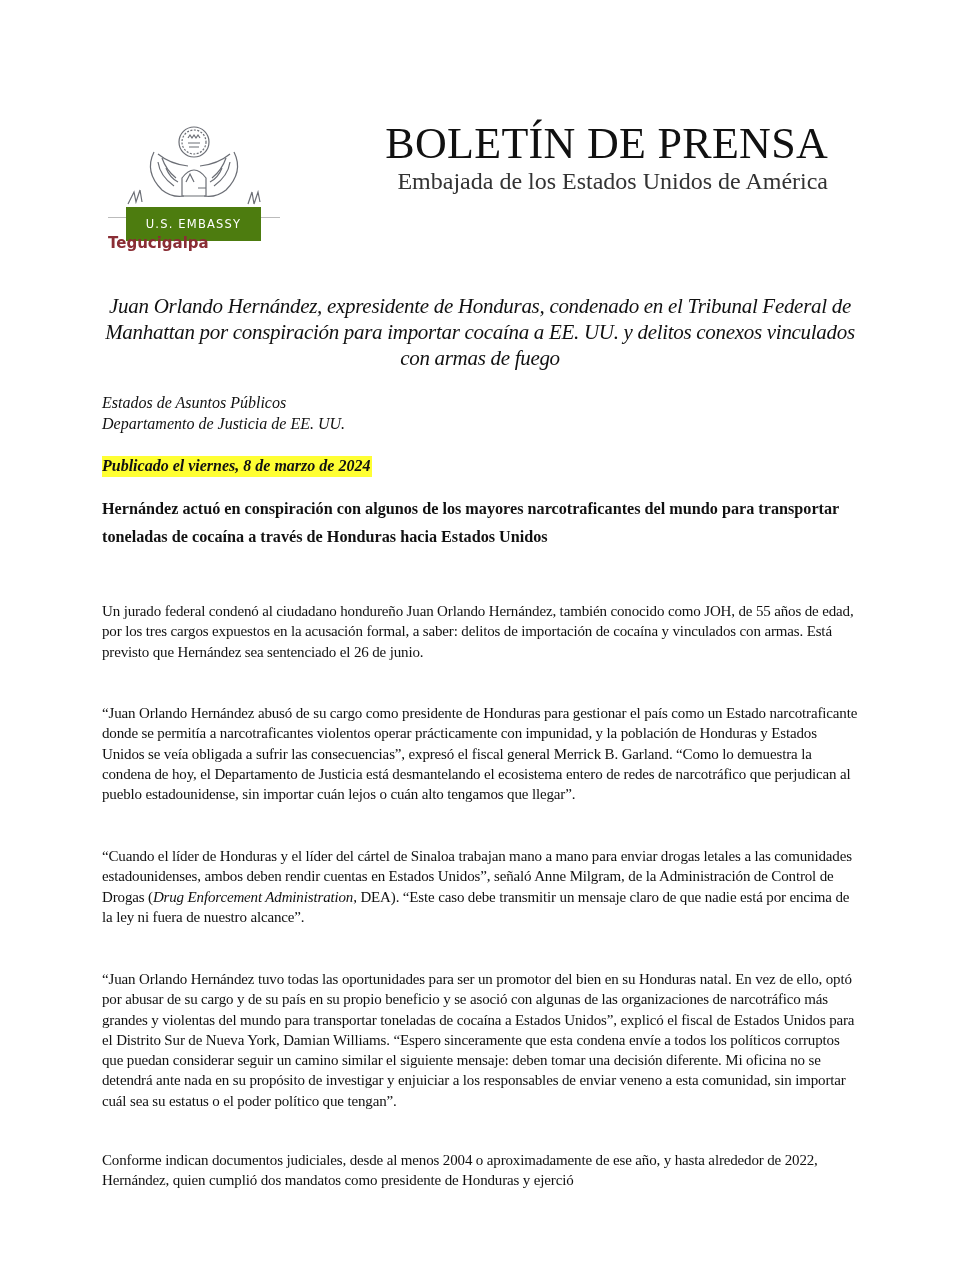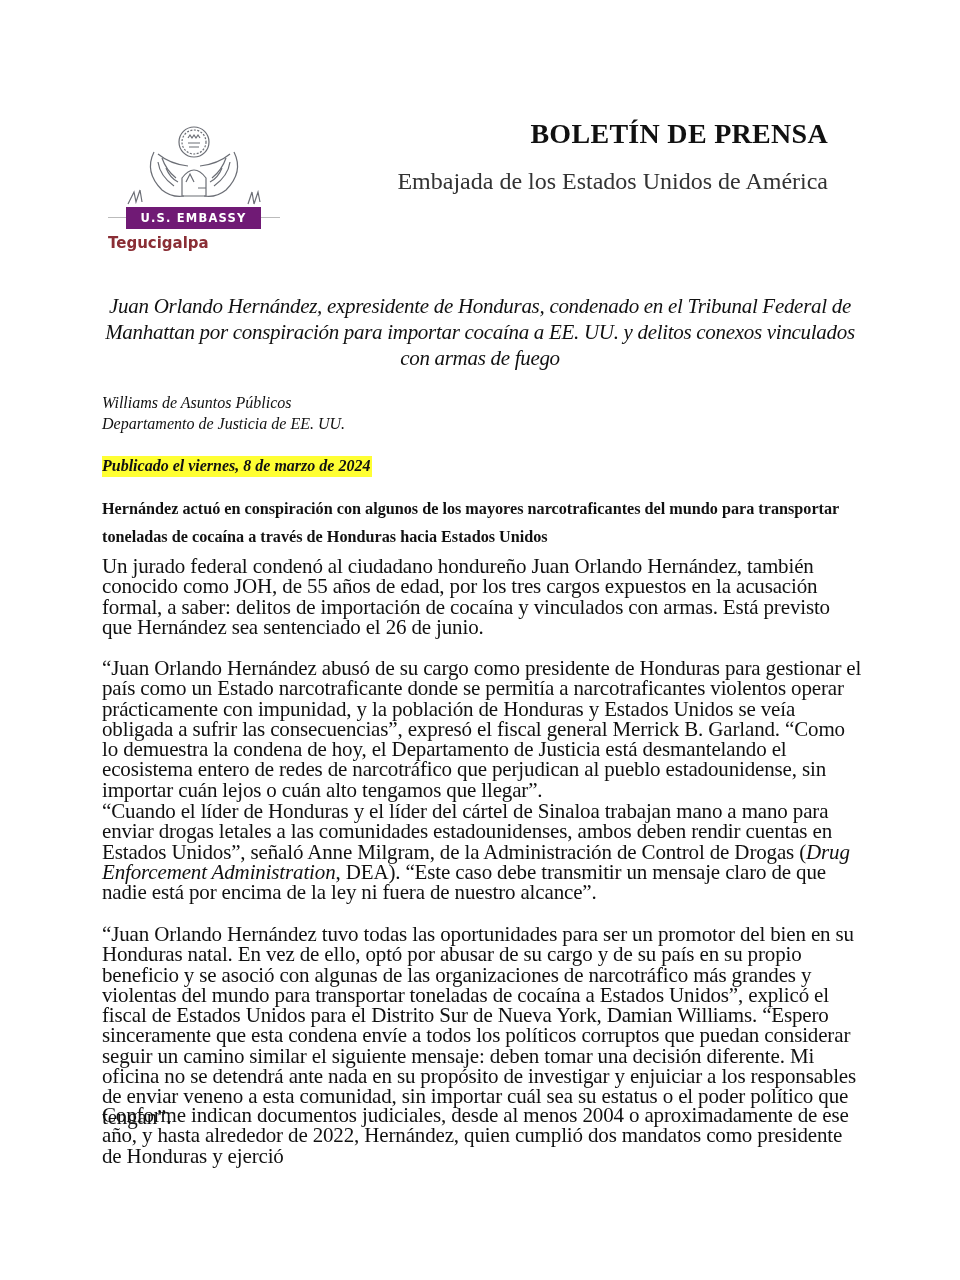--- a/index.html
+++ b/index.html
@@ -1,42 +1,42 @@
 <!DOCTYPE html>
 <html><head>
 <meta charset="utf-8">
 <style>
   html, body { margin: 0; padding: 0; background: #ffffff; }
   body { width: 960px; height: 1280px; position: relative; overflow: hidden;
          font-family: "Liberation Serif", serif; color: #111; }
   .logo { position: absolute; left: 108px; top: 118px; width: 172px; height: 145px; }
   .logo svg { position: absolute; left: 0; top: 0; }
-  .logo-bar { position: absolute; left: 18px; top: 89px; width: 135px; height: 22px;
-              background: #701a75; color: #fff; font-family: "DejaVu Sans", sans-serif;
-              font-weight: bold; font-size: 11.5px; letter-spacing: 1.2px;
+  .logo-bar { position: absolute; left: 18px; top: 89px; width: 135px; height: 34px;
+              background: #4d7c0f; color: #fff; font-family: "DejaVu Sans", sans-serif;
+              font-weight: normal; font-size: 11.5px; letter-spacing: 1.2px;
               display: flex; align-items: center; justify-content: center; }
   .logo-line { position: absolute; top: 99px; height: 1px; background: #bbb; }
   .logo-city { position: absolute; left: 0; top: 116px; width: 172px; text-align: left;
                font-family: "DejaVu Sans", sans-serif; font-weight: bold; font-size: 15px;
                color: #8a2e35; }
-  .hdr-title { position: absolute; right: 132px; top: 118px; font-size: 28px; font-weight: bold;
+  .hdr-title { position: absolute; right: 132px; top: 118px; font-size: 44px; font-weight: normal;
                letter-spacing: 0.3px; color: #111; white-space: nowrap; }
   .hdr-sub { position: absolute; right: 132px; top: 168px; font-size: 24px; color: #333;
              white-space: nowrap; }
   .headline { position: absolute; left: 100px; width: 760px; top: 293px; text-align: center;
               font-style: italic; font-weight: normal; font-size: 21px; line-height: 26px;
               color: #111; letter-spacing: -0.3px; }
   .meta { position: absolute; left: 102px; top: 393px; font-style: italic; font-size: 16px;
           line-height: 20.5px; }
   .meta .line { display: block; }
   .meta .date { background: #ffff33; font-weight: bold; display: inline-block; padding-right: 2px; margin-top: 22px; }
   .subhead { position: absolute; left: 102px; top: 495px; width: 760px; font-weight: bold;
              font-size: 16.2px; line-height: 28px; }
-  .para { position: absolute; left: 102px; width: 760px; font-size: 21px; line-height: 20.3px;
-          letter-spacing: -0.15px; }
+  .para { position: absolute; left: 102px; width: 760px; font-size: 15px; line-height: 20.3px;
+          letter-spacing: -0.15px; margin-top: 45px; }
   .para .em { font-style: italic; }
 </style>
 </head>
 <body>
 
 <div class="logo">
   <svg width="172" height="92" viewBox="0 0 172 92">
     <g fill="none" stroke="#6b6e75" stroke-width="1.2">
       <circle cx="86" cy="24" r="15"></circle>
       <circle cx="86" cy="24" r="12" stroke-dasharray="2 1.5"></circle>
@@ -55,21 +55,21 @@
   <div class="logo-bar">U.S. EMBASSY</div>
   <div class="logo-city">Tegucigalpa</div>
 </div>
 
 <div class="hdr-title">BOLETÍN DE PRENSA</div>
 <div class="hdr-sub">Embajada de los Estados Unidos de América</div>
 
 <div class="headline">Juan Orlando Hernández, expresidente de Honduras, condenado en el Tribunal Federal de Manhattan por conspiración para importar cocaína a EE. UU. y delitos conexos vinculados con armas de fuego</div>
 
 <div class="meta">
-  <span class="line">Williams de Asuntos Públicos</span>
+  <span class="line">Estados de Asuntos Públicos</span>
   <span class="line">Departamento de Justicia de EE. UU.</span>
   <span class="date">Publicado el viernes, 8 de marzo de 2024</span>
 </div>
 
 <div class="subhead">Hernández actuó en conspiración con algunos de los mayores narcotraficantes del mundo para transportar toneladas de cocaína a través de Honduras hacia Estados Unidos</div>
 
 <div class="para" style="top:556px;">Un jurado federal condenó al ciudadano hondureño Juan Orlando Hernández, también conocido como JOH, de 55 años de edad, por los tres cargos expuestos en la acusación formal, a saber: delitos de importación de cocaína y vinculados con armas. Está previsto que Hernández sea sentenciado el 26 de junio.</div>
 <div class="para" style="top:658px;">“Juan Orlando Hernández abusó de su cargo como presidente de Honduras para gestionar el país como un Estado narcotraficante donde se permitía a narcotraficantes violentos operar prácticamente con impunidad, y la población de Honduras y Estados Unidos se veía obligada a sufrir las consecuencias”, expresó el fiscal general Merrick B. Garland. “Como lo demuestra la condena de hoy, el Departamento de Justicia está desmantelando el ecosistema entero de redes de narcotráfico que perjudican al pueblo estadounidense, sin importar cuán lejos o cuán alto tengamos que llegar”.</div>
 <div class="para" style="top:801px;"><span>“Cuando el líder de Honduras y el líder del cártel de Sinaloa trabajan mano a mano para enviar drogas letales a las comunidades estadounidenses, ambos deben rendir cuentas en Estados Unidos”, señaló Anne Milgram, de la Administración de Control de Drogas (</span><span class="em">Drug Enforcement Administration</span><span>, DEA). “Este caso debe transmitir un mensaje claro de que nadie está por encima de la ley ni fuera de nuestro alcance”.</span></div>
 <div class="para" style="top:924px;">“Juan Orlando Hernández tuvo todas las oportunidades para ser un promotor del bien en su Honduras natal. En vez de ello, optó por abusar de su cargo y de su país en su propio beneficio y se asoció con algunas de las organizaciones de narcotráfico más grandes y violentas del mundo para transportar toneladas de cocaína a Estados Unidos”, explicó el fiscal de Estados Unidos para el Distrito Sur de Nueva York, Damian Williams. “Espero sinceramente que esta condena envíe a todos los políticos corruptos que puedan considerar seguir un camino similar el siguiente mensaje: deben tomar una decisión diferente. Mi oficina no se detendrá ante nada en su propósito de investigar y enjuiciar a los responsables de enviar veneno a esta comunidad, sin importar cuál sea su estatus o el poder político que tengan”.</div>

